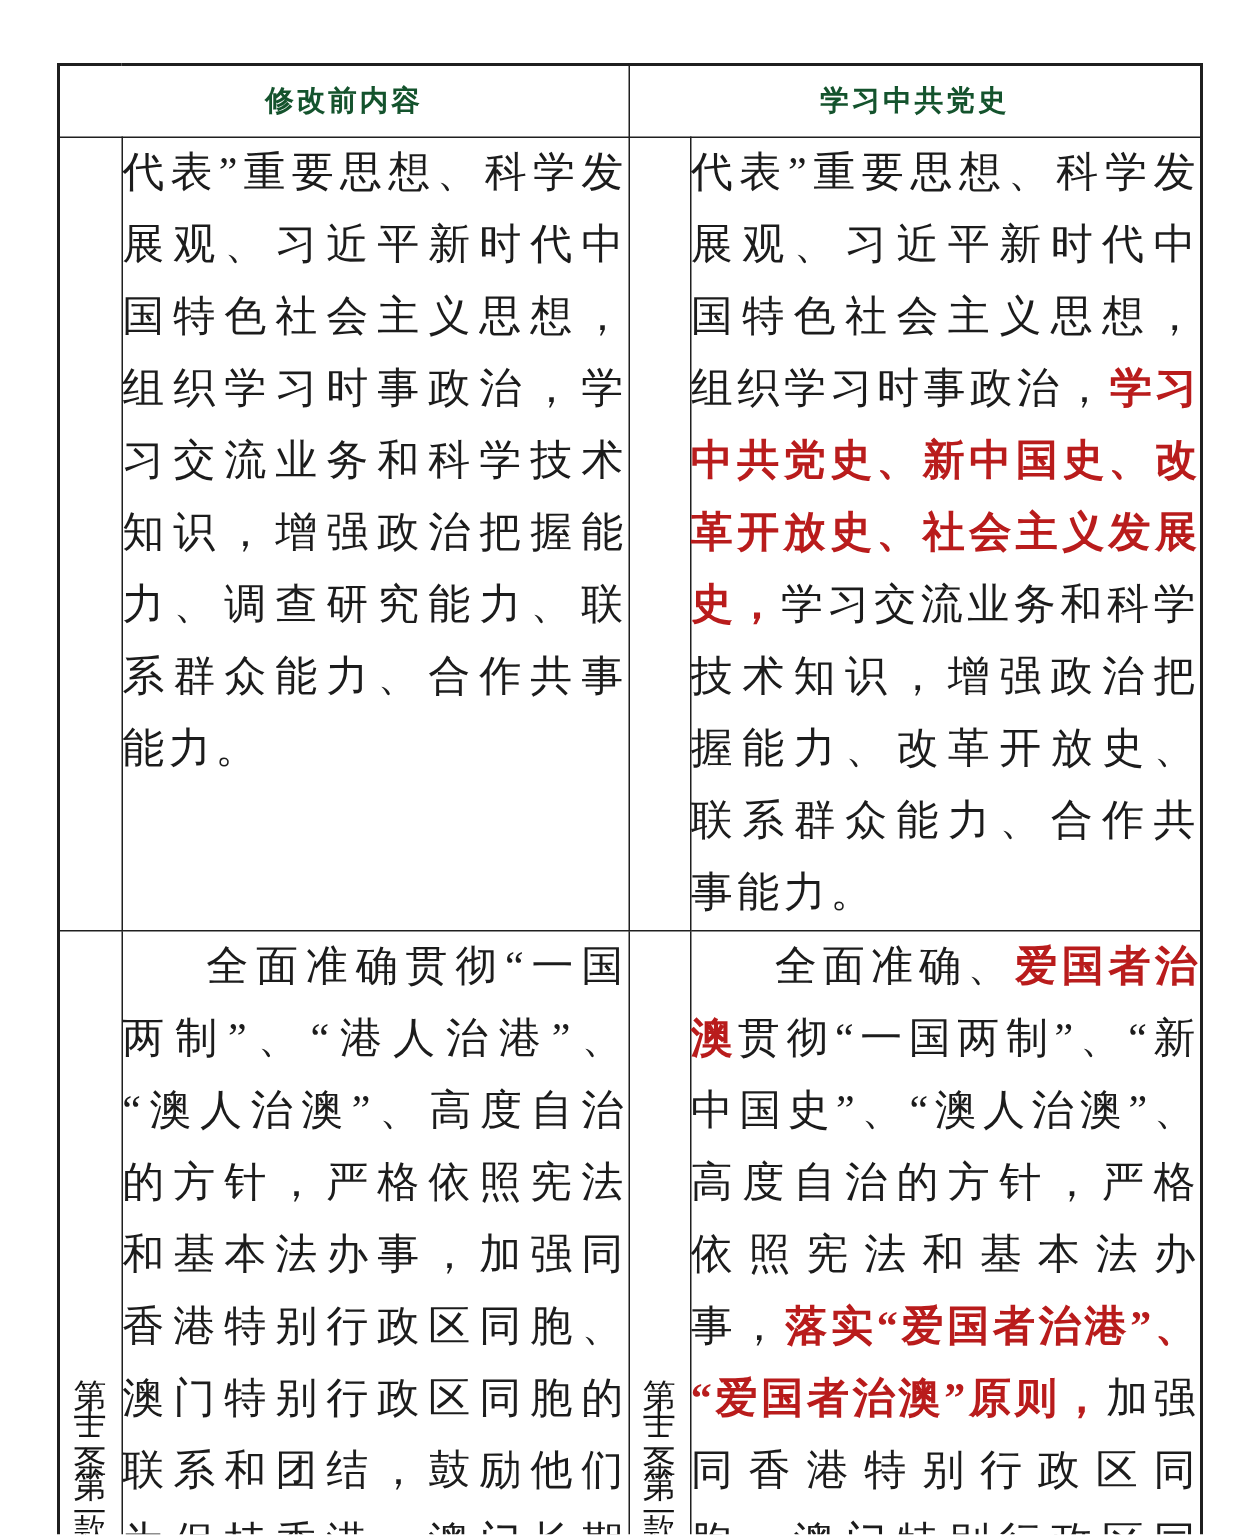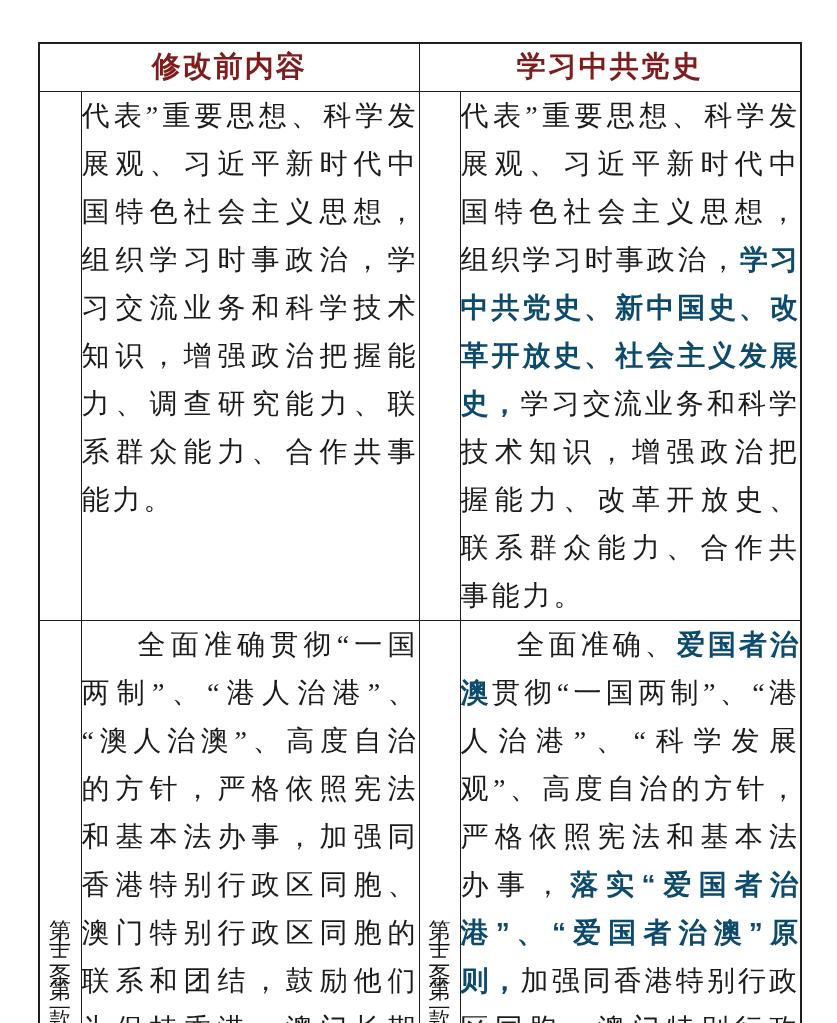--- a/index.html
+++ b/index.html
@@ -30,25 +30,25 @@
   table.cmp th, table.cmp td {
     border: 1.5px solid #1f1f1f;
     padding: 0;
   }
   tr.hrow { height: 48px; }
   tr.r1  { height: 395px; }
   tr.r2  { height: 493px; }
   th.hcell {
     font-family: Liberation Sans, sans-serif;
     font-weight: 700;
-    font-size: 29px;
+    font-size: 19px;
     letter-spacing: 2px;
     text-align: center;
     vertical-align: middle;
-    color: #7f1d1d;
+    color: #14532d;
   }
   td.lbl {
     vertical-align: middle;
     text-align: center;
   }
   .vlabel {
     writing-mode: vertical-rl;
     text-orientation: upright;
     font-size: 22px;
     letter-spacing: 15px;
@@ -66,24 +66,24 @@
     font-size: 28px;
     line-height: 48px;
     letter-spacing: 3px;
     text-align: justify;
     text-justify: inter-character;
     color: #1c1c1c;
   }
   .para.indent { text-indent: 2em; }
   .seg { font-weight: 400; }
   .seg.bold {
-    font-family: Liberation Sans, sans-serif;
+    font-family: Liberation Serif, serif;
     font-weight: 700;
     letter-spacing: 2px;
-    color: #0c4a6e;
+    color: #b91c1c;
   }
 </style>
 </head>
 <body>
 
 <div class="page">
   <table class="cmp">
     <colgroup>
       <col style="width:42px">
       <col style="width:338px">
@@ -115,18 +115,18 @@
         <td class="lbl">
           <div class="vlabel">第十三条第二款</div>
         </td>
         <td class="cnt">
           <p class="para indent"><span class="seg">全面准确贯彻“一国两制”、“港人治港”、“澳人治澳”、高度自治的方针，严格依照宪法和基本法办事，加强同香港特别行政区同胞、澳门特别行政区同胞的联系和团结，鼓励他们为保持香港、澳门长期繁荣稳定，为建设祖国和统一祖国作出贡献。</span></p>
         </td>
         <td class="lbl">
           <div class="vlabel">第十三条第二款</div>
         </td>
         <td class="cnt">
-          <p class="para indent"><span class="seg">全面准确、</span><span class="seg bold">爱国者治澳</span><span class="seg">贯彻“一国两制”、“港人治港”、“科学发展观”、高度自治的方针，严格依照宪法和基本法办事，</span><span class="seg bold">落实“爱国者治港”、“爱国者治澳”原则，</span><span class="seg">加强同香港特别行政区同胞、澳门特别行政区同胞的联系和团结，鼓励他们为保持香港、澳门长期繁荣稳定，为建设祖国和统一祖国作出贡献。</span></p>
+          <p class="para indent"><span class="seg">全面准确、</span><span class="seg bold">爱国者治澳</span><span class="seg">贯彻“一国两制”、“新中国史”、“澳人治澳”、高度自治的方针，严格依照宪法和基本法办事，</span><span class="seg bold">落实“爱国者治港”、“爱国者治澳”原则，</span><span class="seg">加强同香港特别行政区同胞、澳门特别行政区同胞的联系和团结，鼓励他们为保持香港、澳门长期繁荣稳定，为建设祖国和统一祖国作出贡献。</span></p>
         </td>
       </tr>
     </tbody>
   </table>
 </div>
 
 </body></html>

